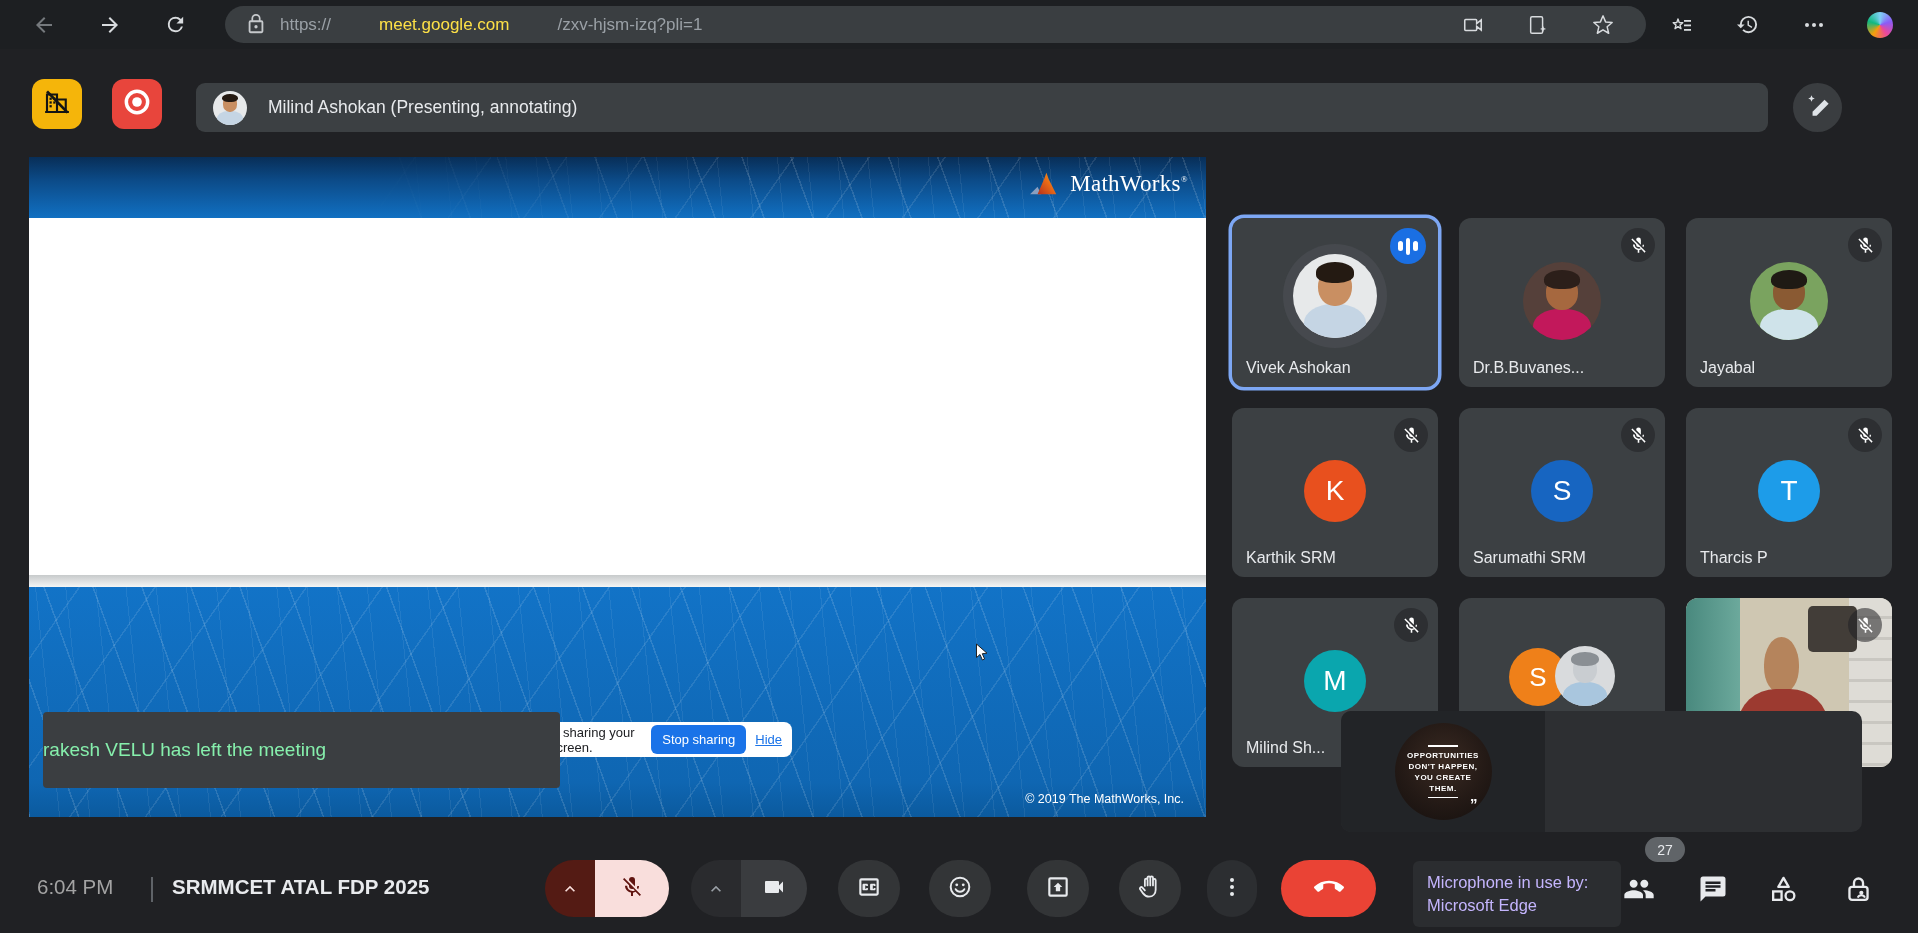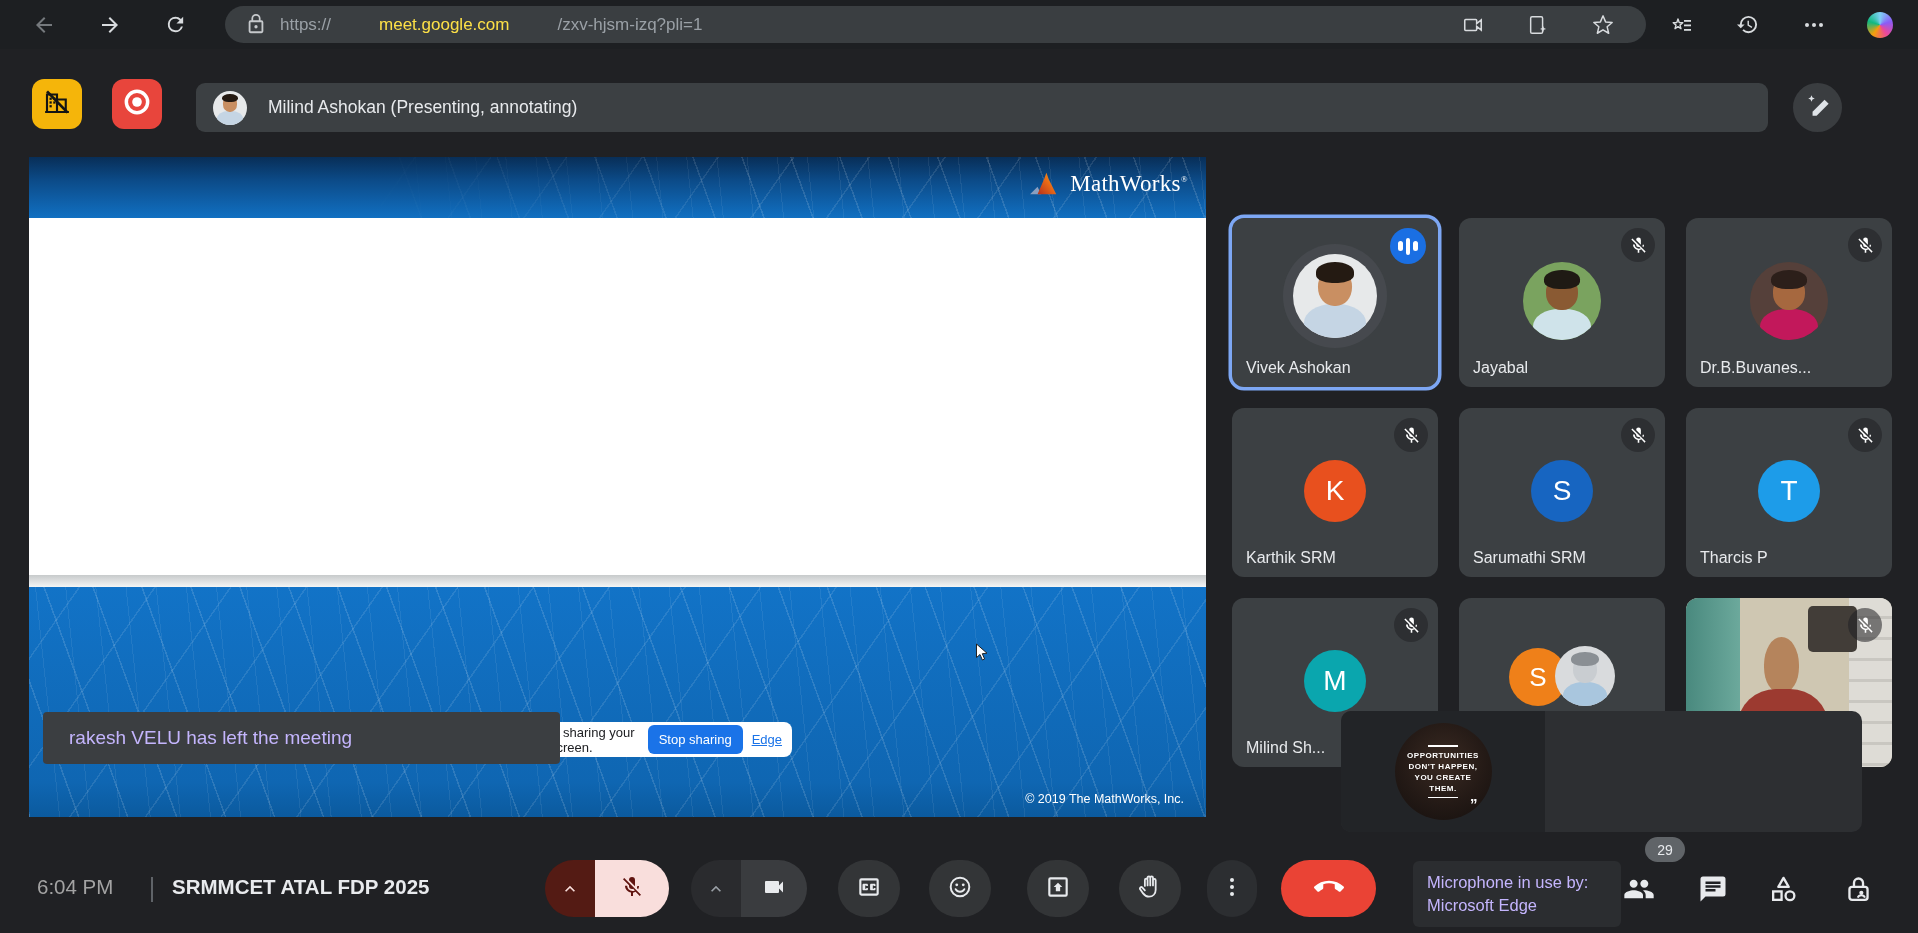--- a/index.html
+++ b/index.html
@@ -48,22 +48,22 @@
   .band-bottom{position:absolute;left:0;right:0;top:430px;bottom:0;overflow:hidden;
     background:linear-gradient(180deg,#1273c7 0%,#0f66b2 85%,#0b5a9e 100%);}
   .copyright{position:absolute;right:22px;bottom:11px;font-size:12.5px;color:#fff;}
   .cursor{position:absolute;left:946px;top:486px;z-index:4;}
 
   
   .share-bar{position:absolute;left:540px;top:722px;width:252px;height:35px;background:#fff;border-radius:8px;
     display:flex;align-items:center;gap:9px;padding:0 10px;box-sizing:border-box;z-index:5;font-size:13px;color:#202124;}
   .stop-btn{background:#1a73e8;color:#fff;font-size:13px;font-weight:500;border:none;border-radius:6px;padding:7px 11px;white-space:nowrap;}
   .hide-link{color:#1a73e8;text-decoration:underline;font-size:13px;font-weight:500;}
-  .toast{position:absolute;left:43px;top:712px;width:517px;height:52px;background:#3b3e41;border-radius:4px;
-    display:flex;align-items:center;padding-left:26px;box-sizing:border-box;font-size:19px;color:#c4b5fd;z-index:10;}
+  .toast{position:absolute;left:43px;top:712px;width:517px;height:76px;background:#3b3e41;border-radius:4px;
+    display:flex;align-items:center;box-sizing:border-box;font-size:19px;color:#86efac;z-index:10;}
 
   
   #tiles{position:absolute;left:1232px;top:218px;width:660px;height:549px;display:grid;
     grid-template-columns:repeat(3,206px);grid-auto-rows:169px;gap:21px;z-index:2;}
   .tile{position:relative;background:#3c4043;border-radius:12px;overflow:hidden;}
   .tile.active{box-shadow:0 0 0 3.5px #7da7f4;}
   .tile-name{position:absolute;left:14px;bottom:10px;font-size:16px;font-weight:500;color:#e8eaed;z-index:2;white-space:nowrap;}
   .tile-name.center{left:50%;transform:translateX(-50%);bottom:auto;top:116px;}
   .mic-off{position:absolute;top:10px;right:10px;width:34px;height:34px;border-radius:50%;
     background:rgba(32,33,36,.55);display:flex;align-items:center;justify-content:center;z-index:3;}
@@ -276,21 +276,21 @@
     <span class="cursor">
       <svg width="15" height="19" viewBox="0 0 15 19">
           <path d="M1.5 1 L1.5 14.5 L5 11.5 L7.4 17 L9.6 16 L7.3 10.7 L12 10.2 Z" fill="#fff" stroke="#222" stroke-width="1"></path>
         </svg>
     </span>
   </div>
 
   <div class="share-bar">
     <span>is sharing your screen.</span>
     <button class="stop-btn">Stop sharing</button>
-    <span class="hide-link">Edge</span>
+    <span class="hide-link">Hide</span>
   </div>
   <div class="toast">rakesh VELU has left the meeting</div>
 
   <div id="tiles">
       <div class="tile active">
         <span class="speak">
           <i></i>
           <i></i>
           <i></i>
         </span>
@@ -302,39 +302,39 @@
           </span>
         </span>
         <span class="tile-name">Vivek Ashokan</span>
       </div>
       <div class="tile">
         <span class="mic-off">
           <svg width="19" height="19" viewBox="0 0 24 24">
             <path d="M19 11h-1.7c0 .74-.16 1.43-.43 2.05l1.23 1.23c.56-.98.9-2.09.9-3.28zm-4.02.17c0-.06.02-.11.02-.17V5a3 3 0 0 0-6 0v.18l5.98 5.99zM4.27 3L3 4.27l6.01 6.01V11a3 3 0 0 0 3 3c.41 0 .8-.08 1.16-.23l1.66 1.66c-.71.33-1.5.52-2.32.52-2.76 0-5.3-2.1-5.3-5.1H5c0 3.41 2.72 6.23 6 6.72V21h2v-3.28c.91-.13 1.77-.45 2.54-.9L19.73 21 21 19.73 4.27 3z" fill="#fff"></path>
           </svg>
         </span>
+        <span class="portrait photo-drb solo">
+          <i class="p-body"></i>
+          <i class="p-head"></i>
+          <i class="p-hair"></i>
+        </span>
+        <span class="tile-name">Dr.B.Buvanes...</span>
+      </div>
+      <div class="tile">
+        <span class="mic-off">
+          <svg width="19" height="19" viewBox="0 0 24 24">
+            <path d="M19 11h-1.7c0 .74-.16 1.43-.43 2.05l1.23 1.23c.56-.98.9-2.09.9-3.28zm-4.02.17c0-.06.02-.11.02-.17V5a3 3 0 0 0-6 0v.18l5.98 5.99zM4.27 3L3 4.27l6.01 6.01V11a3 3 0 0 0 3 3c.41 0 .8-.08 1.16-.23l1.66 1.66c-.71.33-1.5.52-2.32.52-2.76 0-5.3-2.1-5.3-5.1H5c0 3.41 2.72 6.23 6 6.72V21h2v-3.28c.91-.13 1.77-.45 2.54-.9L19.73 21 21 19.73 4.27 3z" fill="#fff"></path>
+          </svg>
+        </span>
         <span class="portrait photo-jayabal solo">
           <i class="p-body"></i>
           <i class="p-head"></i>
           <i class="p-hair"></i>
         </span>
         <span class="tile-name">Jayabal</span>
-      </div>
-      <div class="tile">
-        <span class="mic-off">
-          <svg width="19" height="19" viewBox="0 0 24 24">
-            <path d="M19 11h-1.7c0 .74-.16 1.43-.43 2.05l1.23 1.23c.56-.98.9-2.09.9-3.28zm-4.02.17c0-.06.02-.11.02-.17V5a3 3 0 0 0-6 0v.18l5.98 5.99zM4.27 3L3 4.27l6.01 6.01V11a3 3 0 0 0 3 3c.41 0 .8-.08 1.16-.23l1.66 1.66c-.71.33-1.5.52-2.32.52-2.76 0-5.3-2.1-5.3-5.1H5c0 3.41 2.72 6.23 6 6.72V21h2v-3.28c.91-.13 1.77-.45 2.54-.9L19.73 21 21 19.73 4.27 3z" fill="#fff"></path>
-          </svg>
-        </span>
-        <span class="portrait photo-drb solo">
-          <i class="p-body"></i>
-          <i class="p-head"></i>
-          <i class="p-hair"></i>
-        </span>
-        <span class="tile-name">Dr.B.Buvanes...</span>
       </div>
       <div class="tile">
         <span class="mic-off">
           <svg width="19" height="19" viewBox="0 0 24 24">
             <path d="M19 11h-1.7c0 .74-.16 1.43-.43 2.05l1.23 1.23c.56-.98.9-2.09.9-3.28zm-4.02.17c0-.06.02-.11.02-.17V5a3 3 0 0 0-6 0v.18l5.98 5.99zM4.27 3L3 4.27l6.01 6.01V11a3 3 0 0 0 3 3c.41 0 .8-.08 1.16-.23l1.66 1.66c-.71.33-1.5.52-2.32.52-2.76 0-5.3-2.1-5.3-5.1H5c0 3.41 2.72 6.23 6 6.72V21h2v-3.28c.91-.13 1.77-.45 2.54-.9L19.73 21 21 19.73 4.27 3z" fill="#fff"></path>
           </svg>
         </span>
         <span class="letter-avatar" style="background:#e8501e">K</span>
         <span class="tile-name">Karthik SRM</span>
       </div>
@@ -486,21 +486,21 @@
           <path d="M12 9c-1.6 0-3.15.25-4.6.72v3.1c0 .39-.23.74-.56.9-.98.49-1.87 1.12-2.66 1.85-.18.18-.43.29-.7.29-.28 0-.53-.11-.71-.29L.29 13.08a.956.956 0 0 1-.29-.7c0-.28.11-.53.29-.71C3.34 8.78 7.46 7 12 7s8.66 1.78 11.71 4.67c.18.18.29.43.29.71 0 .27-.11.52-.29.7l-2.48 2.49c-.18.18-.43.29-.71.29-.27 0-.52-.11-.7-.29-.79-.73-1.68-1.36-2.66-1.85-.33-.16-.56-.51-.56-.9v-3.1C15.15 9.25 13.6 9 12 9z" fill="#fff"></path>
         </svg>
     </span>
   </div>
 
   <div class="mic-tooltip">
     <div>Microphone in use by:</div>
     <div>Microsoft Edge</div>
   </div>
 
-  <span class="count-badge">29</span>
+  <span class="count-badge">27</span>
   <span class="panel-ic" style="left:1623px">
     <svg width="32" height="32" viewBox="0 0 24 24">
         <path d="M16 11c1.66 0 2.99-1.34 2.99-3S17.66 5 16 5s-3 1.34-3 3 1.34 3 3 3zm-8 0c1.66 0 2.99-1.34 2.99-3S9.66 5 8 5 5 6.34 5 8s1.34 3 3 3zm0 2c-2.33 0-7 1.17-7 3.5V19h14v-2.5c0-2.33-4.67-3.5-7-3.5zm8 0c-.29 0-.62.02-.97.05 1.16.84 1.97 1.97 1.97 3.45V19h6v-2.5c0-2.33-4.67-3.5-7-3.5z" fill="#e8eaed"></path>
       </svg>
   </span>
   <span class="panel-ic" style="left:1697px">
     <svg width="30" height="30" viewBox="0 0 24 24">
         <path d="M20 2H4a2 2 0 0 0-2 2v18l4-4h14a2 2 0 0 0 2-2V4a2 2 0 0 0-2-2zM6 9h12v2H6V9zm8 5H6v-2h8v2zm4-6H6V6h12v2z" fill="#e8eaed"></path>
       </svg>
   </span>

